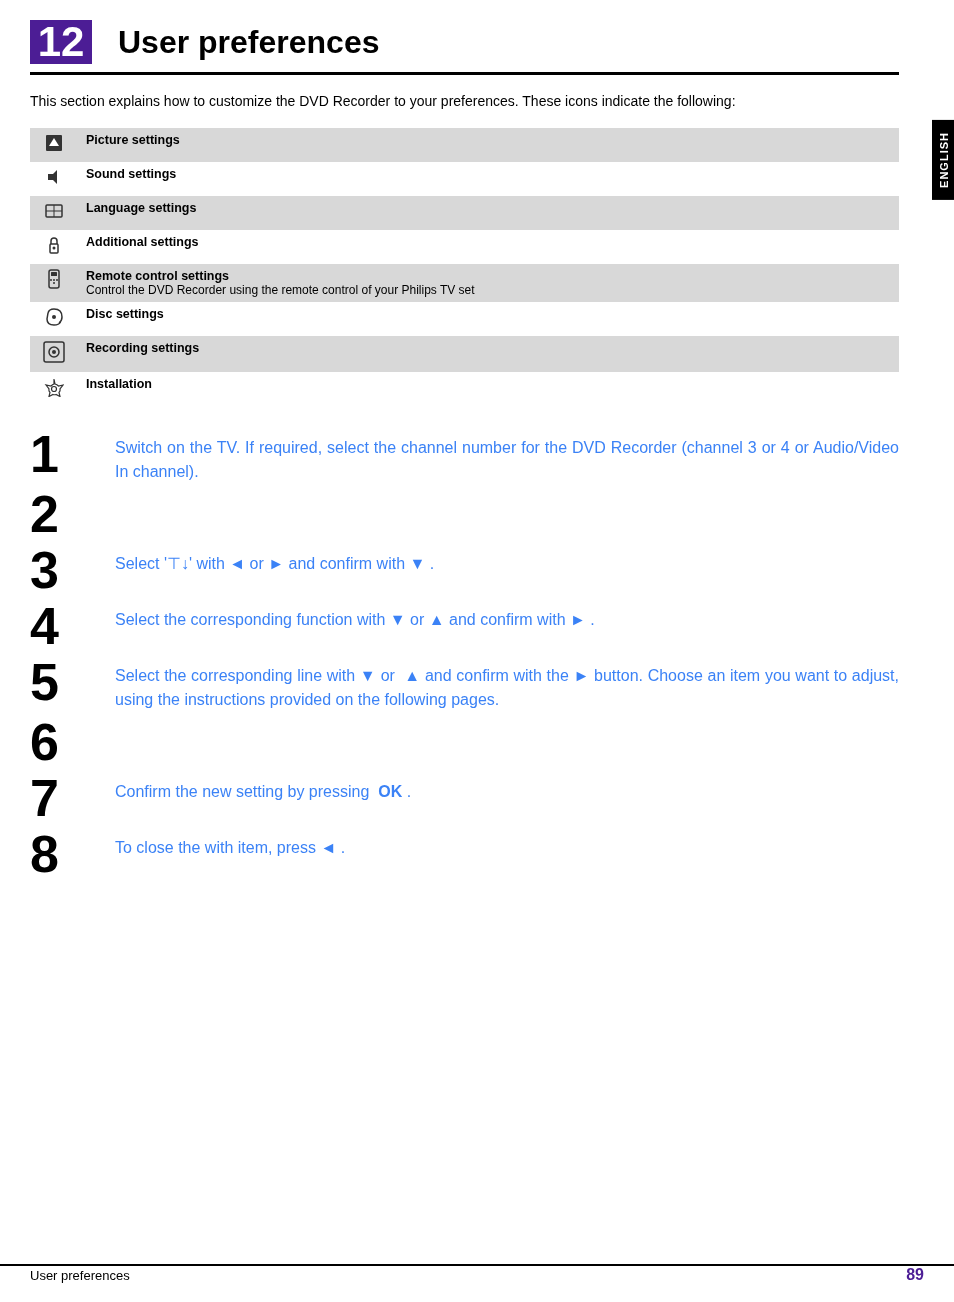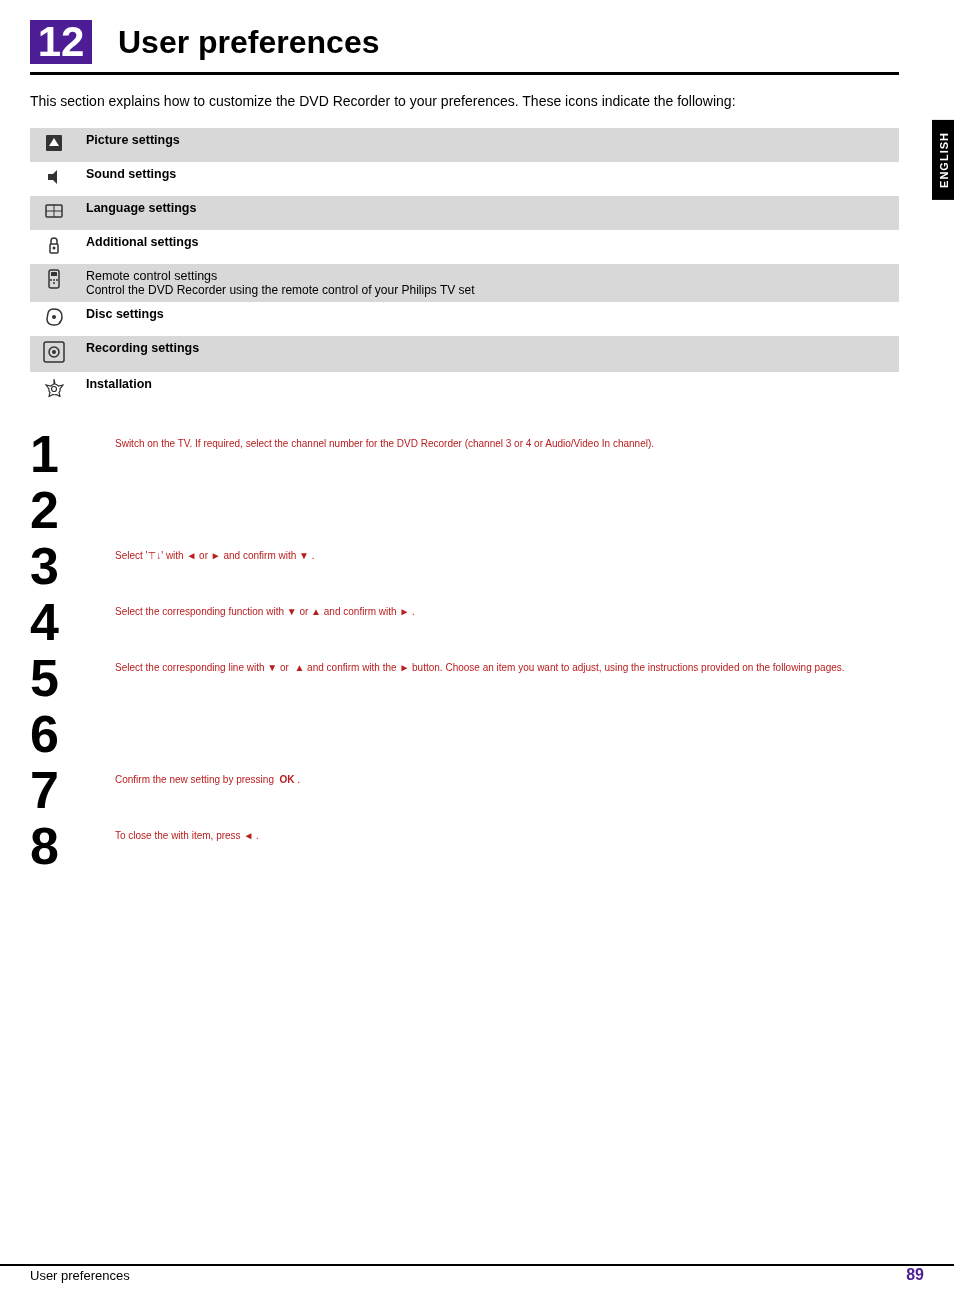--- a/index.html
+++ b/index.html
@@ -156,24 +156,24 @@
       font-weight: bold;
       color: #000;
       line-height: 1;
       width: 85px;
       flex-shrink: 0;
       text-align: left;
       padding-top: 0;
     }
 
     .step-text {
-      font-size: 10px;
+      font-size: 16px;
       line-height: 1.5;
       text-align: justify;
-      color: #b91c1c;
+      color: #3b82f6;
       padding-top: 8px;
       flex: 1;
     }
 
     .step-text strong {
       font-weight: bold;
     }
 
   </style>
 </head>
@@ -241,21 +241,21 @@
           <svg width="20" height="20" viewBox="0 0 20 20">
             <rect x="5" y="1" width="10" height="18" rx="2" fill="none" stroke="#333" stroke-width="1.5"></rect>
             <rect x="7" y="3" width="6" height="4" rx="0.5" fill="#333"></rect>
             <circle cx="10" cy="11" r="1" fill="#333"></circle>
             <circle cx="10" cy="14" r="1" fill="#333"></circle>
             <circle cx="7" cy="11" r="1" fill="#333"></circle>
             <circle cx="13" cy="11" r="1" fill="#333"></circle>
           </svg>
         </td>
         <td>
-          <span class="label-cell" style="font-weight:normal; display:block;">Remote control settings</span>
+          <span class="label-cell" style="font-weight:bold; display:block;">Remote control settings</span>
           <span class="sub-text">Control the DVD Recorder using the remote control of your Philips TV set</span>
         </td>
       </tr>
 
       <tr>
         <td class="icon-cell">
           <svg width="20" height="20" viewBox="0 0 20 20">
             <path d="M4 6 Q5 2 10 2 Q18 2 18 10 Q18 14 15 16" fill="none" stroke="#333" stroke-width="1.5"></path>
             <path d="M4 6 L3 12 Q3 18 10 18 Q15 18 16.5 15" fill="none" stroke="#333" stroke-width="1.5"></path>
             <circle cx="10" cy="10" r="2" fill="#333"></circle>

